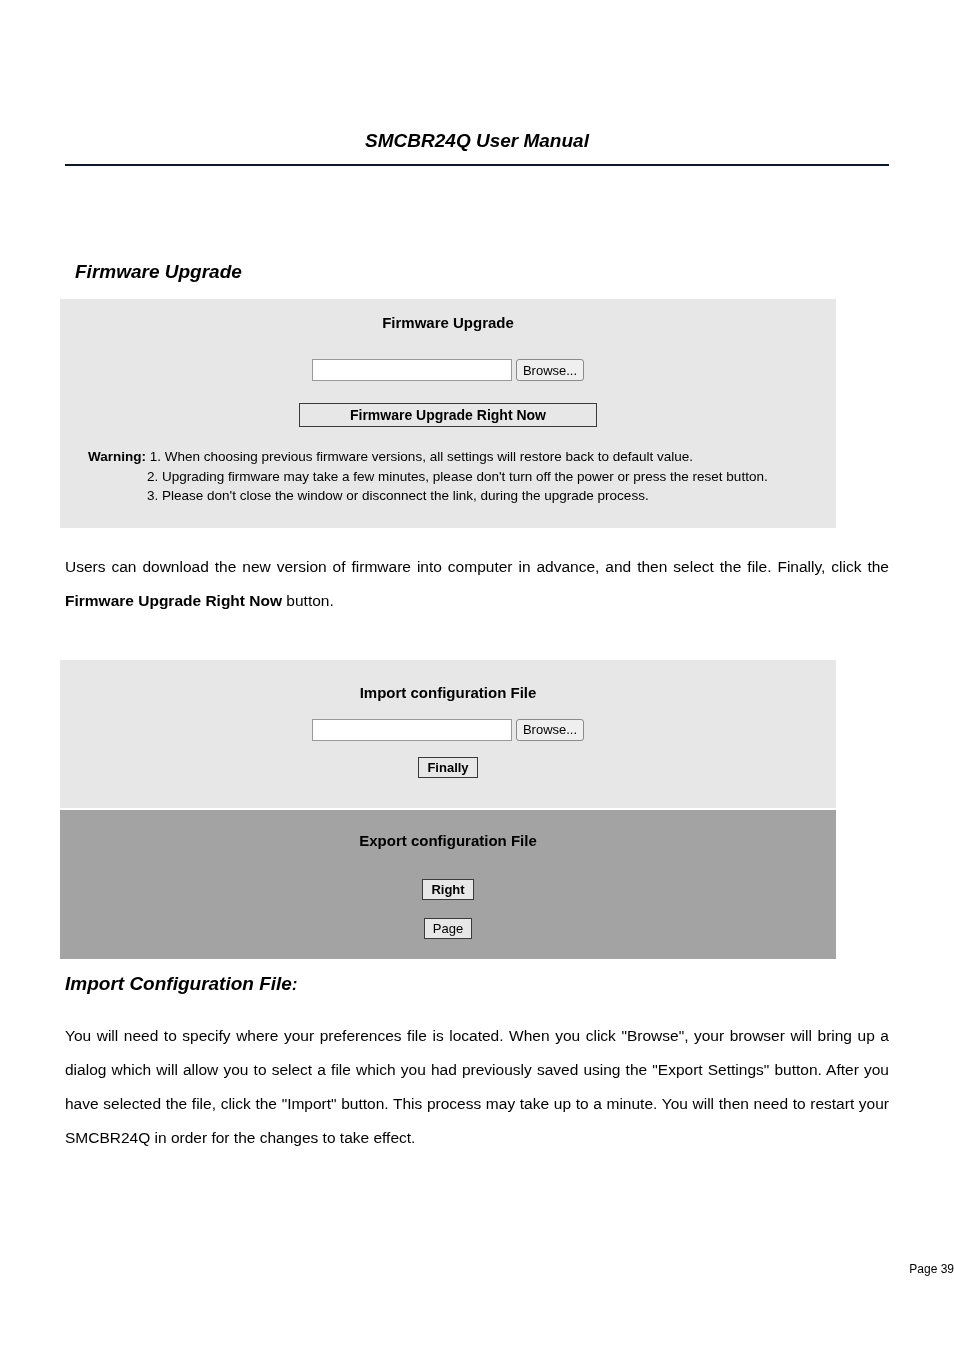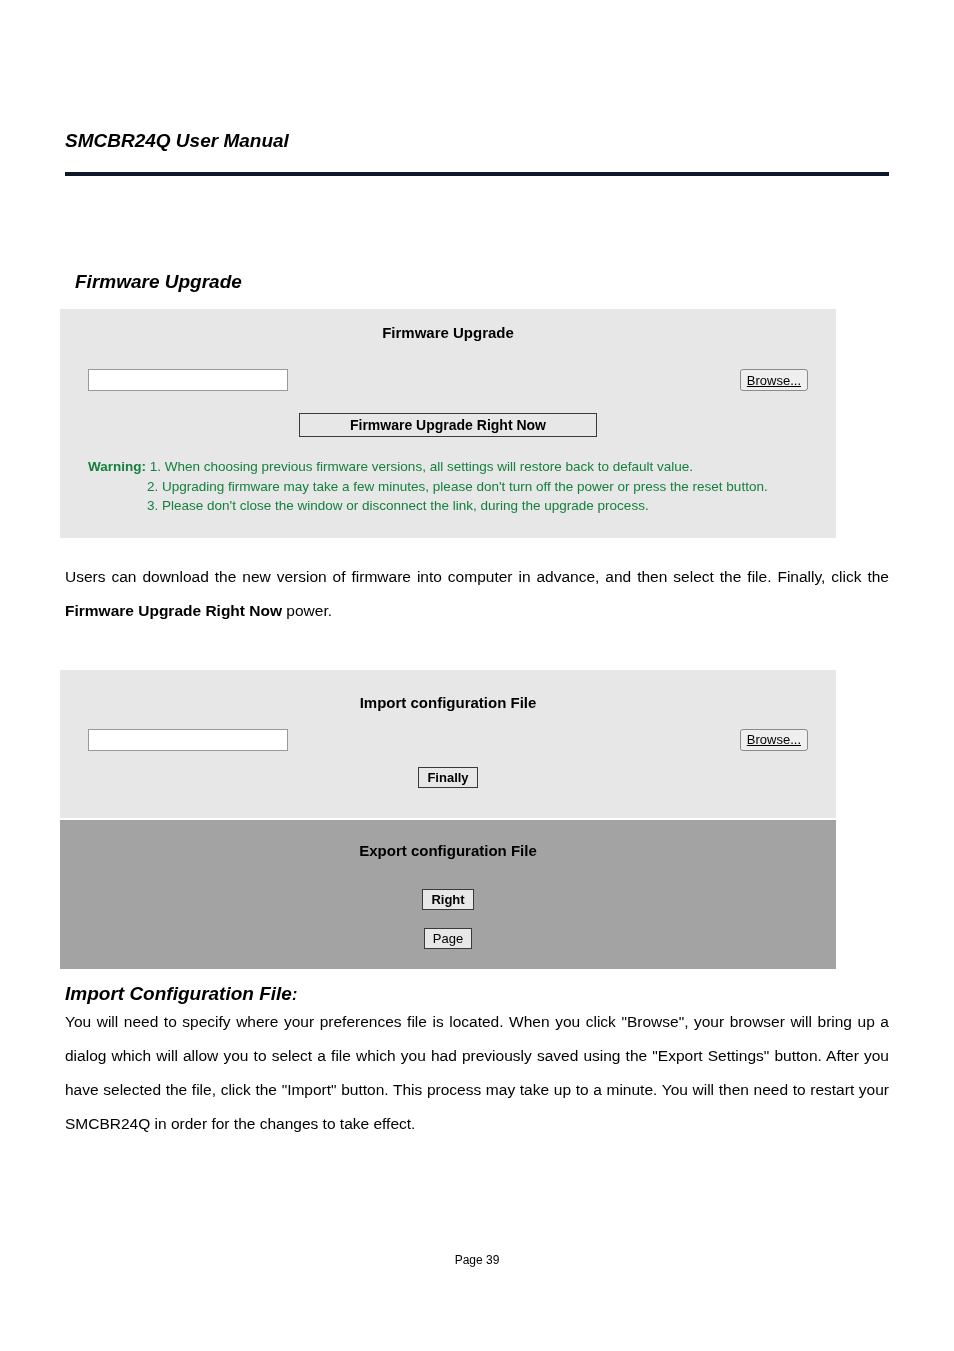--- a/index.html
+++ b/index.html
@@ -8,27 +8,27 @@
     height: 1351px;
     background: #ffffff;
     font-family: Arial, Helvetica, sans-serif;
     color: #000;
     position: relative;
   }
   .page {
     padding: 130px 65px 0 65px;
   }
   .header-title {
-    text-align: left;
+    text-align: center;
     font-weight: bold;
     font-style: italic;
     font-size: 19px;
     padding-right: 0;
-    padding-bottom: 20px;
-    border-bottom: 4px solid #0f172a;
+    padding-bottom: 12px;
+    border-bottom: 2px solid #0f172a;
     margin-bottom: 95px;
   }
   .section-heading {
     font-weight: bold;
     font-style: italic;
     font-size: 19px;
     margin-left: 10px;
     margin-bottom: 16px;
   }
   .section-heading-2 {
@@ -53,24 +53,23 @@
     font-family: Arial, sans-serif;
   }
   .panel-title-2 {
     text-align: center;
     font-weight: bold;
     font-size: 15px;
     padding-bottom: 18px;
   }
   .input-row {
     display: flex;
-    justify-content: space-between;
+    justify-content: center;
     gap: 4px;
     margin-bottom: 22px;
-    text-decoration: underline;
   }
   .file-input {
     width: 200px;
     height: 22px;
     background: #fff;
     border: 1px solid #999;
     font-size: 13px;
     padding: 2px 4px;
   }
   .browse-btn {
@@ -102,61 +101,62 @@
     font-weight: bold;
     font-size: 13px;
     padding: 2px 8px;
     font-family: Arial, sans-serif;
     cursor: pointer;
   }
   .small-btn.mb { margin-bottom: 18px; }
   .warning-block {
     font-size: 13.5px;
     line-height: 1.45;
-    color: #15803d;
+    color: #000000;
     font-family: Arial, sans-serif;
   }
   .warning-label {
     font-weight: bold;
   }
   .warn-indent { margin-left: 59px; }
   .body-text {
     font-size: 15.5px;
     line-height: 2.2;
     text-align: justify;
     margin-top: 22px;
     margin-bottom: 42px;
     font-family: Arial, sans-serif;
   }
   .body-text-2 {
     font-size: 15.5px;
     line-height: 2.2;
     text-align: justify;
     font-family: Arial, sans-serif;
+    margin-top: 24px;
   }
   .bold { font-weight: bold; }
   .panel-import {
     background: #e7e7e7;
     width: 776px;
     margin-left: -5px;
     padding: 24px 28px 30px 28px;
     border-bottom: 2px solid #ffffff;
   }
   .panel-export {
     background: #a3a3a3;
     width: 776px;
     margin-left: -5px;
     padding: 22px 28px 20px 28px;
     margin-bottom: 14px;
   }
   .page-num {
     position: absolute;
-    bottom: 84px;
+    bottom: 75px;
     left: 0; right: 0;
-    text-align: center;
+    text-align: right;
     font-size: 12px;
     font-family: Arial, sans-serif;
   }
 </style>
 </head>
 <body>
 
 <div class="page">
   <div class="header-title">SMCBR24Q User Manual</div>
 
@@ -171,21 +171,21 @@
     <button class="big-btn">Firmware Upgrade Right Now</button>
     <div class="warning-block">
       <span class="warning-label">Warning:</span>
       <span>1. When choosing previous firmware versions, all settings will restore back to default value.</span><br>
       <div class="warn-indent">2. Upgrading firmware may take a few minutes, please don't turn off the power or press the reset button.</div>
       <div class="warn-indent">3. Please don't close the window or disconnect the link, during the upgrade process.</div>
     </div>
   </div>
 
   <div class="body-text">
-    <span>Users can download the new version of firmware into computer in advance, and then select the file. Finally, click the </span><span class="bold">Firmware Upgrade Right Now</span><span> power.</span>
+    <span>Users can download the new version of firmware into computer in advance, and then select the file. Finally, click the </span><span class="bold">Firmware Upgrade Right Now</span><span> button.</span>
   </div>
 
   <div class="panel-import">
     <div class="panel-title-2">Import configuration File</div>
     <div class="input-row" style="margin-bottom:16px;">
       <input type="text" class="file-input" style="">
       <button class="browse-btn">Browse...</button>
     </div>
     <button class="small-btn">Finally</button>
   </div>

